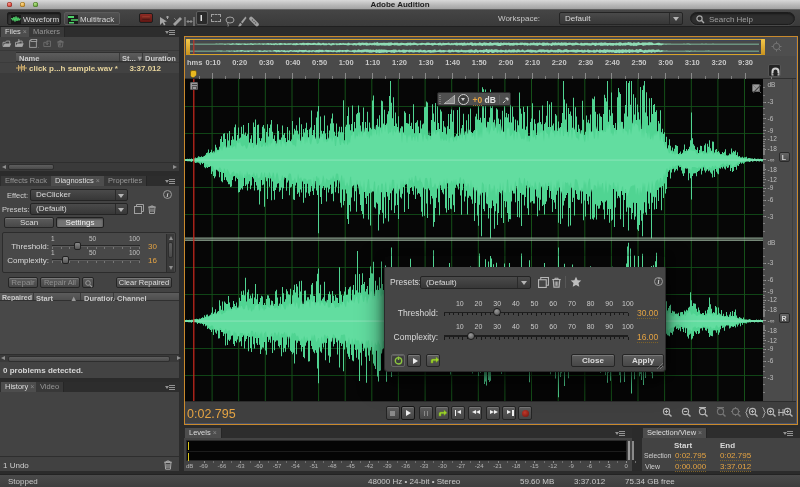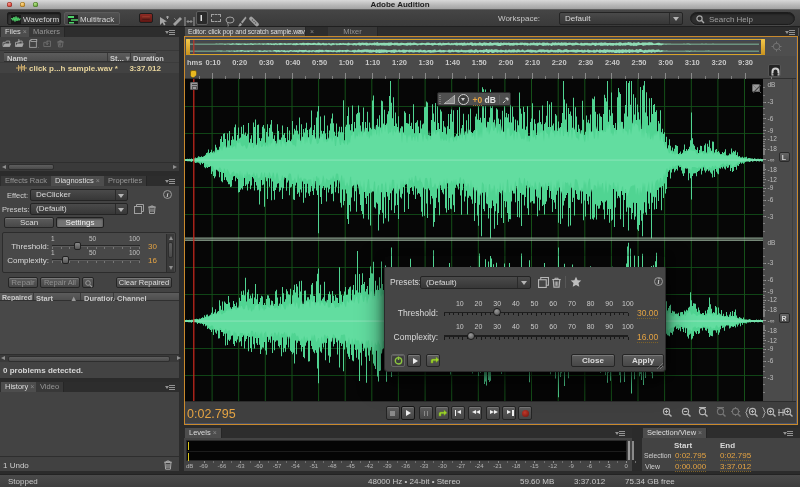--- a/index.html
+++ b/index.html
@@ -134,21 +134,21 @@
           <g transform="translate(49,0)" opacity="0.45">
             <path d="M1 9 V4 h3 l1 -1.5 h4 V9 Z" fill="none" stroke="#a8a8a8"></path>
             <path d="M5 2 v5 M3.5 5 L5 6.8 L6.5 5" stroke="#a8a8a8" fill="none"></path>
           </g>
           <g transform="translate(65,0)" opacity="0.45">
             <path d="M2 3.5 h6 l-0.7 6 h-4.6 Z M1.2 3.5 h7.6 M4 2 h2 l0.5 1.5 h-3 Z" fill="none" stroke="#a8a8a8"></path>
             <path d="M3.8 5 v3 M5.2 5 v3" stroke="#a8a8a8"></path>
           </g>
         </svg>
       </div>
-<div class="abs th" style="left:4px;top:25px;width:152px;height:10px;border-top:1px solid #303030;border-bottom:1px solid #303030;">
+<div class="abs th" style="left:16px;top:25px;width:152px;height:10px;border-top:1px solid #303030;border-bottom:1px solid #303030;">
         <span class="txt" style="left:3px;top:1px;">Name</span>
         <span class="txt" style="left:106px;top:1px;">St...</span>
         <span class="txt" style="left:120px;top:1px;color:#9a9a9a;">▼</span>
         <span class="txt" style="left:129px;top:1px;">Duration</span>
         <i style="position:absolute;left:103px;top:0;bottom:0;width:1px;background:#3a3a3a;"></i>
         <i style="position:absolute;left:126px;top:0;bottom:0;width:1px;background:#3a3a3a;"></i>
       </div>
 <div class="abs" style="left:0;top:35px;width:179px;height:100px;background:#3b3b3b;">
 <div class="abs" style="left:0;top:1px;width:179px;height:10px;background:#424242;">
           <svg width="11" height="8" style="position:absolute;left:16px;top:1px" viewBox="0 0 11 8">
@@ -290,32 +290,20 @@
       </div>
 <div class="abs" style="left:0;top:74px;width:179px;height:15px;background:#414141;border-top:1px solid #2e2e2e;">
         <span class="txt" style="left:3px;top:4px;font-size:8px;color:#cfcfcf;">1 Undo</span>
         <svg width="10" height="11" style="position:absolute;right:6px;top:2px" viewBox="0 0 10 11">
           <path d="M2 3.2 h6 l-0.6 7 h-4.8 Z" fill="none" stroke="#a8a8a8"></path>
           <path d="M1.2 3.2 h7.6 M3.8 2 h2.4 l0.4 1.2 h-3.2 Z" stroke="#a8a8a8" fill="none"></path>
           <path d="M3.8 5 v4 M5 5 v4 M6.2 5 v4" stroke="#a8a8a8" stroke-width="0.8"></path>
         </svg>
       </div>
 </div>
-    <div class="abs" style="left:184px;top:27px;width:616px;height:10px;background:#2d2d2d;">
-      <div class="tab active" style="left:1px;width:121px;padding:0 0 0 3px;font-size:6.8px;letter-spacing:-0.15px;overflow:hidden;white-space:nowrap;">Editor: click pop and scratch sample.wav *<span style="position:absolute;right:3px;top:3px;border-left:2.5px solid transparent;border-right:2.5px solid transparent;border-top:3.5px solid #b5b5b5;"></span></div>
-      <span class="txt" style="left:126px;top:1px;color:#8a8a8a;font-size:7px;">×</span>
-      <div class="tab" style="left:144px;width:50px;text-align:center;">Mixer</div>
-      <div class="pmenu" style="right:4px;">
-        <b></b>
-        <i style="top:1px;"></i>
-        <i style="top:3px;"></i>
-        <i style="top:5px;"></i>
-      </div>
-      <i style="position:absolute;right:1px;top:1px;width:1px;height:8px;background:#555;"></i>
-    </div>
 <div class="abs" style="left:184px;top:36px;width:614px;height:389px;border:1.5px solid #c9892c;background:#4a4a4a;box-shadow:inset 0 0 0 1px #49536b;">
 <div class="abs" style="left:0;top:0;width:611px;height:19px;background:#4e4e4e;">
 <div class="abs" style="left:0.5px;top:1.5px;width:579px;height:16px;border:1px solid #d8a528;background:#484848;box-shadow:inset 0 0 0 1px #3c4559;">
           <svg width="577" height="14" style="position:absolute;left:0;top:0" viewBox="188 38.6 577 14">
             <path d="M188.0,44.2L189.0,44.2L190.0,44.2L191.0,44.2L192.0,44.2L193.0,44.2L194.0,44.2L195.0,44.2L196.0,44.2L197.0,44.2L198.0,44.2L199.0,44.2L200.0,44.2L201.0,44.2L202.0,44.2L203.0,44.2L204.0,44.2L205.0,44.2L206.0,44.2L207.0,44.2L208.0,44.2L209.0,44.2L210.0,44.2L211.0,44.2L212.0,44.2L213.0,44.2L214.0,44.2L215.0,44.2L216.0,44.2L217.0,44.1L218.0,44.1L219.0,44.2L220.0,44.1L221.0,44.0L222.0,44.0L223.0,44.0L224.0,44.1L225.0,44.2L226.0,43.9L227.0,44.2L228.0,44.1L229.0,44.1L230.0,44.1L231.0,44.1L232.0,44.2L233.0,43.7L234.0,43.8L235.0,44.0L236.0,44.2L237.0,43.8L238.0,43.7L239.0,43.9L240.0,43.7L241.0,43.9L242.0,44.0L243.0,43.9L244.0,44.0L245.0,44.1L246.0,43.8L247.0,44.2L248.0,44.0L249.0,43.9L250.0,44.0L251.0,44.1L252.0,43.6L253.0,43.9L254.0,44.0L255.0,44.1L256.0,43.7L257.0,44.1L258.0,44.1L259.0,43.9L260.0,43.7L261.0,43.7L262.0,44.2L263.0,43.8L264.0,43.9L265.0,43.7L266.0,44.0L267.0,43.9L268.0,43.8L269.0,43.5L270.0,43.7L271.0,43.9L272.0,43.6L273.0,44.2L274.0,43.7L275.0,44.1L276.0,43.7L277.0,43.6L278.0,44.0L279.0,44.0L280.0,43.7L281.0,43.6L282.0,43.4L283.0,43.8L284.0,43.9L285.0,43.8L286.0,43.6L287.0,43.9L288.0,44.0L289.0,43.7L290.0,43.8L291.0,43.8L292.0,43.8L293.0,43.9L294.0,44.1L295.0,43.5L296.0,43.9L297.0,43.5L298.0,43.6L299.0,44.0L300.0,44.1L301.0,43.5L302.0,43.8L303.0,43.4L304.0,43.3L305.0,43.3L306.0,43.7L307.0,43.6L308.0,43.6L309.0,43.2L310.0,43.5L311.0,43.6L312.0,43.8L313.0,43.7L314.0,43.5L315.0,43.3L316.0,43.4L317.0,43.8L318.0,44.0L319.0,43.1L320.0,43.2L321.0,43.5L322.0,43.9L323.0,43.7L324.0,43.2L325.0,43.5L326.0,43.9L327.0,43.4L328.0,44.0L329.0,44.0L330.0,43.3L331.0,44.1L332.0,44.0L333.0,43.7L334.0,43.4L335.0,43.8L336.0,44.0L337.0,43.7L338.0,43.8L339.0,44.0L340.0,43.7L341.0,43.5L342.0,43.6L343.0,44.0L344.0,43.3L345.0,43.7L346.0,43.7L347.0,43.8L348.0,44.0L349.0,43.3L350.0,43.3L351.0,43.9L352.0,43.8L353.0,43.9L354.0,43.8L355.0,43.4L356.0,43.6L357.0,43.8L358.0,43.8L359.0,43.4L360.0,43.0L361.0,43.3L362.0,43.6L363.0,42.9L364.0,43.2L365.0,43.2L366.0,43.4L367.0,43.1L368.0,43.2L369.0,43.5L370.0,43.9L371.0,43.0L372.0,43.9L373.0,43.2L374.0,43.7L375.0,43.0L376.0,42.9L377.0,43.5L378.0,42.6L379.0,43.1L380.0,43.8L381.0,43.2L382.0,43.6L383.0,43.3L384.0,43.4L385.0,43.1L386.0,43.5L387.0,43.3L388.0,43.6L389.0,43.2L390.0,43.0L391.0,43.2L392.0,42.8L393.0,43.3L394.0,43.8L395.0,43.4L396.0,42.9L397.0,43.4L398.0,42.9L399.0,43.5L400.0,43.7L401.0,43.4L402.0,43.2L403.0,43.3L404.0,43.5L405.0,43.4L406.0,43.7L407.0,43.4L408.0,43.5L409.0,43.1L410.0,43.5L411.0,43.1L412.0,43.2L413.0,43.8L414.0,43.3L415.0,43.1L416.0,43.3L417.0,43.4L418.0,43.7L419.0,43.9L420.0,43.7L421.0,43.7L422.0,43.6L423.0,43.2L424.0,43.5L425.0,43.5L426.0,43.8L427.0,43.6L428.0,43.1L429.0,43.2L430.0,43.1L431.0,43.7L432.0,43.7L433.0,43.2L434.0,43.7L435.0,43.3L436.0,43.3L437.0,43.8L438.0,43.9L439.0,43.4L440.0,43.6L441.0,43.1L442.0,43.5L443.0,43.9L444.0,43.0L445.0,43.6L446.0,43.4L447.0,43.5L448.0,43.4L449.0,43.2L450.0,43.1L451.0,44.0L452.0,43.8L453.0,43.2L454.0,43.9L455.0,43.3L456.0,43.6L457.0,43.2L458.0,43.1L459.0,43.8L460.0,43.2L461.0,43.6L462.0,43.2L463.0,43.2L464.0,43.4L465.0,43.0L466.0,43.0L467.0,43.9L468.0,43.2L469.0,43.3L470.0,43.8L471.0,43.0L472.0,42.9L473.0,42.8L474.0,43.6L475.0,43.8L476.0,43.1L477.0,43.8L478.0,43.6L479.0,43.8L480.0,43.2L481.0,42.6L482.0,43.8L483.0,43.2L484.0,43.8L485.0,42.6L486.0,43.2L487.0,43.0L488.0,43.4L489.0,43.6L490.0,43.4L491.0,42.6L492.0,43.0L493.0,43.4L494.0,43.6L495.0,43.0L496.0,43.2L497.0,42.9L498.0,43.3L499.0,42.8L500.0,43.4L501.0,43.6L502.0,42.8L503.0,43.6L504.0,43.5L505.0,42.8L506.0,43.5L507.0,42.9L508.0,43.4L509.0,43.3L510.0,42.9L511.0,43.5L512.0,43.5L513.0,43.6L514.0,43.6L515.0,43.0L516.0,43.7L517.0,43.0L518.0,43.6L519.0,43.2L520.0,43.9L521.0,43.1L522.0,43.3L523.0,43.0L524.0,43.3L525.0,43.4L526.0,43.1L527.0,43.6L528.0,43.3L529.0,43.6L530.0,43.9L531.0,43.8L532.0,43.0L533.0,43.8L534.0,42.9L535.0,42.9L536.0,43.5L537.0,43.4L538.0,42.9L539.0,43.5L540.0,43.3L541.0,43.1L542.0,43.9L543.0,43.3L544.0,43.0L545.0,43.0L546.0,43.2L547.0,43.5L548.0,43.1L549.0,43.3L550.0,43.7L551.0,43.8L552.0,43.9L553.0,43.3L554.0,42.7L555.0,43.6L556.0,42.8L557.0,42.9L558.0,43.6L559.0,42.9L560.0,43.1L561.0,43.5L562.0,43.0L563.0,42.7L564.0,43.6L565.0,42.7L566.0,43.2L567.0,42.8L568.0,43.5L569.0,43.5L570.0,43.0L571.0,43.2L572.0,43.3L573.0,43.8L574.0,43.0L575.0,43.7L576.0,42.9L577.0,43.0L578.0,43.3L579.0,43.4L580.0,43.9L581.0,43.9L582.0,42.9L583.0,43.6L584.0,43.7L585.0,43.4L586.0,43.3L587.0,43.6L588.0,43.2L589.0,43.6L590.0,43.8L591.0,43.4L592.0,43.9L593.0,42.9L594.0,43.2L595.0,43.3L596.0,43.5L597.0,43.1L598.0,43.4L599.0,43.7L600.0,43.0L601.0,43.5L602.0,42.7L603.0,43.2L604.0,43.2L605.0,43.2L606.0,42.8L607.0,43.3L608.0,43.6L609.0,43.5L610.0,43.5L611.0,43.3L612.0,43.6L613.0,43.4L614.0,43.6L615.0,43.4L616.0,43.7L617.0,43.2L618.0,43.2L619.0,43.7L620.0,42.7L621.0,43.0L622.0,42.7L623.0,43.7L624.0,43.4L625.0,43.2L626.0,43.2L627.0,42.9L628.0,43.5L629.0,42.6L630.0,42.7L631.0,42.9L632.0,42.7L633.0,43.7L634.0,43.6L635.0,42.5L636.0,43.6L637.0,43.0L638.0,43.5L639.0,42.4L640.0,42.7L641.0,43.4L642.0,43.7L643.0,43.0L644.0,42.9L645.0,43.0L646.0,42.9L647.0,42.9L648.0,43.2L649.0,43.1L650.0,42.7L651.0,42.8L652.0,43.1L653.0,42.8L654.0,43.7L655.0,43.9L656.0,43.9L657.0,43.7L658.0,43.5L659.0,43.3L660.0,43.2L661.0,43.6L662.0,43.9L663.0,43.8L664.0,44.1L665.0,44.1L666.0,44.2L667.0,44.0L668.0,44.2L669.0,44.1L670.0,44.2L671.0,44.1L672.0,44.2L673.0,44.2L674.0,44.2L675.0,44.2L676.0,44.2L677.0,44.2L678.0,44.2L679.0,44.2L680.0,44.2L681.0,44.2L682.0,44.2L683.0,44.2L684.0,44.2L685.0,44.1L686.0,44.2L687.0,44.2L688.0,44.0L689.0,44.0L690.0,44.0L691.0,44.2L692.0,44.2L693.0,44.2L694.0,44.2L695.0,44.2L696.0,44.2L697.0,44.2L698.0,44.2L699.0,44.2L700.0,44.2L701.0,44.2L702.0,44.2L703.0,44.1L704.0,44.2L705.0,44.2L706.0,44.2L707.0,44.1L708.0,44.2L709.0,44.2L710.0,44.2L711.0,44.2L712.0,44.2L713.0,44.2L714.0,44.1L715.0,44.2L716.0,44.2L717.0,44.2L718.0,44.2L719.0,44.2L720.0,44.2L721.0,44.2L722.0,44.2L723.0,44.2L724.0,44.2L725.0,44.2L726.0,44.2L727.0,44.2L728.0,44.2L729.0,44.2L730.0,44.2L731.0,44.2L732.0,44.2L733.0,44.2L734.0,44.2L735.0,44.2L736.0,44.2L737.0,44.2L738.0,44.2L739.0,44.2L740.0,44.2L741.0,44.2L742.0,44.2L743.0,44.2L744.0,44.2L745.0,44.2L746.0,44.2L747.0,44.2L748.0,44.2L749.0,44.2L750.0,44.2L751.0,44.2L752.0,44.2L753.0,44.2L754.0,44.2L755.0,44.2L756.0,44.2L757.0,44.2L758.0,44.2L759.0,44.2L760.0,44.2L760.0,45.0L759.0,45.0L758.0,45.0L757.0,45.0L756.0,45.0L755.0,45.0L754.0,45.0L753.0,45.0L752.0,45.0L751.0,45.0L750.0,45.0L749.0,45.0L748.0,45.0L747.0,45.0L746.0,45.0L745.0,45.0L744.0,45.0L743.0,45.0L742.0,45.0L741.0,45.0L740.0,45.0L739.0,45.0L738.0,45.0L737.0,45.0L736.0,45.0L735.0,45.0L734.0,45.0L733.0,45.0L732.0,45.0L731.0,45.0L730.0,45.0L729.0,45.0L728.0,45.0L727.0,45.0L726.0,45.0L725.0,45.0L724.0,45.0L723.0,45.0L722.0,45.0L721.0,45.0L720.0,45.0L719.0,45.0L718.0,45.0L717.0,45.0L716.0,45.0L715.0,45.0L714.0,45.0L713.0,45.0L712.0,45.0L711.0,45.0L710.0,45.0L709.0,45.0L708.0,45.0L707.0,45.0L706.0,45.0L705.0,45.0L704.0,45.1L703.0,45.0L702.0,45.0L701.0,45.0L700.0,45.0L699.0,45.0L698.0,45.0L697.0,45.1L696.0,45.0L695.0,45.0L694.0,45.0L693.0,45.1L692.0,45.0L691.0,45.2L690.0,45.1L689.0,45.0L688.0,45.0L687.0,45.0L686.0,45.0L685.0,45.0L684.0,45.0L683.0,45.0L682.0,45.0L681.0,45.0L680.0,45.0L679.0,45.0L678.0,45.0L677.0,45.0L676.0,45.0L675.0,45.0L674.0,45.0L673.0,45.0L672.0,45.0L671.0,45.0L670.0,45.0L669.0,45.1L668.0,45.0L667.0,45.2L666.0,45.1L665.0,45.0L664.0,45.3L663.0,45.5L662.0,45.9L661.0,45.6L660.0,45.9L659.0,45.5L658.0,45.5L657.0,45.6L656.0,45.4L655.0,45.4L654.0,45.4L653.0,45.8L652.0,45.5L651.0,45.7L650.0,45.7L649.0,45.7L648.0,45.4L647.0,45.8L646.0,46.0L645.0,45.9L644.0,46.5L643.0,45.4L642.0,45.5L641.0,45.5L640.0,45.7L639.0,45.7L638.0,46.2L637.0,46.7L636.0,46.1L635.0,46.8L634.0,46.2L633.0,46.0L632.0,46.5L631.0,46.0L630.0,45.7L629.0,45.6L628.0,45.7L627.0,45.7L626.0,46.5L625.0,45.5L624.0,46.6L623.0,45.8L622.0,45.9L621.0,46.4L620.0,46.0L619.0,46.1L618.0,45.5L617.0,46.5L616.0,45.6L615.0,45.9L614.0,46.5L613.0,46.1L612.0,46.3L611.0,46.1L610.0,45.6L609.0,46.5L608.0,46.2L607.0,45.7L606.0,46.3L605.0,45.8L604.0,46.4L603.0,46.1L602.0,46.5L601.0,45.9L600.0,45.4L599.0,46.1L598.0,45.5L597.0,46.5L596.0,46.4L595.0,45.7L594.0,45.4L593.0,45.7L592.0,46.2L591.0,46.1L590.0,46.2L589.0,45.8L588.0,45.9L587.0,45.6L586.0,46.1L585.0,46.2L584.0,46.1L583.0,46.3L582.0,46.0L581.0,45.7L580.0,45.5L579.0,45.8L578.0,45.5L577.0,45.5L576.0,45.7L575.0,46.1L574.0,45.9L573.0,46.2L572.0,45.3L571.0,45.5L570.0,45.5L569.0,45.4L568.0,46.2L567.0,46.3L566.0,46.3L565.0,45.6L564.0,46.4L563.0,45.7L562.0,46.4L561.0,45.8L560.0,45.8L559.0,45.4L558.0,46.2L557.0,45.4L556.0,46.3L555.0,45.8L554.0,45.8L553.0,46.4L552.0,46.4L551.0,45.4L550.0,46.1L549.0,46.2L548.0,45.4L547.0,46.4L546.0,45.8L545.0,46.4L544.0,46.2L543.0,46.3L542.0,45.3L541.0,45.7L540.0,45.3L539.0,46.4L538.0,46.2L537.0,46.0L536.0,45.9L535.0,45.8L534.0,45.7L533.0,45.8L532.0,45.8L531.0,46.3L530.0,45.4L529.0,46.3L528.0,46.2L527.0,45.6L526.0,46.1L525.0,45.9L524.0,45.3L523.0,45.5L522.0,45.7L521.0,45.5L520.0,45.5L519.0,45.5L518.0,46.2L517.0,45.3L516.0,45.7L515.0,46.0L514.0,46.2L513.0,46.1L512.0,46.1L511.0,46.2L510.0,46.0L509.0,45.3L508.0,45.9L507.0,45.6L506.0,45.5L505.0,45.5L504.0,46.3L503.0,45.4L502.0,46.4L501.0,46.5L500.0,46.5L499.0,46.4L498.0,45.9L497.0,46.0L496.0,45.5L495.0,45.7L494.0,45.9L493.0,46.2L492.0,46.1L491.0,46.2L490.0,46.3L489.0,46.1L488.0,46.1L487.0,45.9L486.0,46.6L485.0,45.4L484.0,46.6L483.0,46.5L482.0,46.1L481.0,46.1L480.0,46.1L479.0,46.1L478.0,45.7L477.0,46.4L476.0,45.9L475.0,45.9L474.0,46.2L473.0,46.4L472.0,45.4L471.0,45.5L470.0,45.9L469.0,45.4L468.0,45.8L467.0,46.1L466.0,46.1L465.0,45.9L464.0,46.2L463.0,46.3L462.0,45.3L461.0,46.2L460.0,45.3L459.0,45.9L458.0,45.9L457.0,46.0L456.0,45.6L455.0,45.2L454.0,46.1L453.0,45.3L452.0,46.1L451.0,45.4L450.0,45.7L449.0,45.3L448.0,45.5L447.0,45.5L446.0,45.8L445.0,45.8L444.0,45.8L443.0,46.1L442.0,46.2L441.0,45.3L440.0,46.2L439.0,45.5L438.0,45.6L437.0,45.4L436.0,45.4L435.0,45.6L434.0,46.2L433.0,46.0L432.0,45.4L431.0,45.4L430.0,45.5L429.0,45.4L428.0,45.4L427.0,45.9L426.0,45.6L425.0,45.2L424.0,45.3L423.0,45.5L422.0,45.8L421.0,45.4L420.0,45.3L419.0,46.0L418.0,46.1L417.0,45.4L416.0,45.5L415.0,45.6L414.0,45.7L413.0,45.6L412.0,46.0L411.0,46.0L410.0,45.4L409.0,46.0L408.0,46.2L407.0,46.1L406.0,45.8L405.0,45.8L404.0,45.6L403.0,45.5L402.0,45.9L401.0,45.9L400.0,46.3L399.0,46.1L398.0,45.9L397.0,45.4L396.0,45.9L395.0,45.8L394.0,45.4L393.0,45.4L392.0,46.3L391.0,46.1L390.0,46.4L389.0,46.0L388.0,46.1L387.0,46.1L386.0,46.2L385.0,46.1L384.0,46.0L383.0,46.1L382.0,46.0L381.0,45.5L380.0,46.4L379.0,45.8L378.0,46.4L377.0,45.4L376.0,45.9L375.0,45.7L374.0,45.4L373.0,45.9L372.0,45.4L371.0,45.6L370.0,46.0L369.0,45.8L368.0,46.2L367.0,46.0L366.0,45.6L365.0,45.7L364.0,45.8L363.0,45.3L362.0,46.2L361.0,46.0L360.0,46.1L359.0,45.2L358.0,45.7L357.0,46.2L356.0,45.4L355.0,45.7L354.0,46.1L353.0,45.4L352.0,45.3L351.0,45.5L350.0,45.7L349.0,46.0L348.0,45.8L347.0,45.4L346.0,45.6L345.0,45.4L344.0,45.3L343.0,45.5L342.0,45.4L341.0,45.6L340.0,45.8L339.0,45.2L338.0,45.9L337.0,45.2L336.0,45.1L335.0,45.7L334.0,45.2L333.0,45.9L332.0,45.9L331.0,45.7L330.0,45.2L329.0,45.2L328.0,45.5L327.0,46.0L326.0,45.6L325.0,46.0L324.0,45.2L323.0,45.5L322.0,45.8L321.0,45.7L320.0,45.5L319.0,45.7L318.0,45.4L317.0,45.7L316.0,45.2L315.0,45.6L314.0,45.6L313.0,45.5L312.0,45.6L311.0,45.6L310.0,45.3L309.0,45.9L308.0,45.6L307.0,45.4L306.0,45.3L305.0,45.9L304.0,45.3L303.0,45.8L302.0,45.4L301.0,45.3L300.0,45.3L299.0,45.4L298.0,45.6L297.0,45.8L296.0,45.7L295.0,45.5L294.0,45.7L293.0,45.3L292.0,45.1L291.0,45.4L290.0,45.2L289.0,45.6L288.0,45.3L287.0,45.5L286.0,45.4L285.0,45.3L284.0,45.0L283.0,45.6L282.0,45.3L281.0,45.7L280.0,45.2L279.0,45.2L278.0,45.7L277.0,45.1L276.0,45.6L275.0,45.7L274.0,45.3L273.0,45.5L272.0,45.5L271.0,45.1L270.0,45.6L269.0,45.3L268.0,45.2L267.0,45.3L266.0,45.0L265.0,45.2L264.0,45.4L263.0,45.1L262.0,45.1L261.0,45.3L260.0,45.1L259.0,45.2L258.0,45.1L257.0,45.2L256.0,45.1L255.0,45.2L254.0,45.5L253.0,45.5L252.0,45.0L251.0,45.6L250.0,45.1L249.0,45.4L248.0,45.2L247.0,45.5L246.0,45.4L245.0,45.2L244.0,45.1L243.0,45.1L242.0,45.6L241.0,45.3L240.0,45.4L239.0,45.6L238.0,45.3L237.0,45.3L236.0,45.0L235.0,45.2L234.0,45.0L233.0,45.5L232.0,45.2L231.0,45.5L230.0,45.1L229.0,45.0L228.0,45.0L227.0,45.0L226.0,45.4L225.0,45.0L224.0,45.0L223.0,45.0L222.0,45.0L221.0,45.0L220.0,45.0L219.0,45.1L218.0,45.1L217.0,45.0L216.0,45.1L215.0,45.0L214.0,45.0L213.0,45.0L212.0,45.0L211.0,45.0L210.0,45.0L209.0,45.0L208.0,45.0L207.0,45.0L206.0,45.0L205.0,45.0L204.0,45.0L203.0,45.0L202.0,45.0L201.0,45.0L200.0,45.0L199.0,45.0L198.0,45.0L197.0,45.0L196.0,45.0L195.0,45.0L194.0,45.0L193.0,45.0L192.0,45.0L191.0,45.0L190.0,45.0L189.0,45.0L188.0,45.0Z" fill="#8fdcb6" transform="translate(0,-1.9)"></path>
             <path d="M188.0,51.2L189.0,51.2L190.0,51.2L191.0,51.2L192.0,51.2L193.0,51.2L194.0,51.2L195.0,51.2L196.0,51.2L197.0,51.2L198.0,51.2L199.0,51.2L200.0,51.2L201.0,51.2L202.0,51.2L203.0,51.2L204.0,51.2L205.0,51.2L206.0,51.2L207.0,51.2L208.0,51.2L209.0,51.2L210.0,51.2L211.0,51.2L212.0,51.2L213.0,51.2L214.0,51.2L215.0,51.2L216.0,51.2L217.0,51.2L218.0,51.1L219.0,51.1L220.0,51.1L221.0,51.1L222.0,51.0L223.0,51.0L224.0,51.2L225.0,51.2L226.0,51.2L227.0,51.2L228.0,50.8L229.0,51.2L230.0,50.8L231.0,51.2L232.0,50.9L233.0,51.0L234.0,51.2L235.0,50.8L236.0,51.2L237.0,50.9L238.0,50.8L239.0,50.8L240.0,50.9L241.0,50.7L242.0,50.6L243.0,50.6L244.0,50.7L245.0,51.0L246.0,51.0L247.0,51.0L248.0,51.0L249.0,50.8L250.0,50.9L251.0,50.8L252.0,50.8L253.0,51.0L254.0,50.7L255.0,51.0L256.0,51.0L257.0,51.2L258.0,51.1L259.0,51.1L260.0,50.8L261.0,50.8L262.0,51.1L263.0,51.2L264.0,51.2L265.0,50.8L266.0,50.7L267.0,51.1L268.0,50.9L269.0,50.9L270.0,50.9L271.0,50.7L272.0,50.9L273.0,51.2L274.0,51.1L275.0,50.4L276.0,50.6L277.0,50.6L278.0,50.8L279.0,50.5L280.0,50.5L281.0,51.1L282.0,50.8L283.0,50.6L284.0,51.1L285.0,50.6L286.0,50.8L287.0,51.2L288.0,50.8L289.0,51.1L290.0,50.9L291.0,50.4L292.0,50.6L293.0,50.8L294.0,51.0L295.0,50.4L296.0,50.7L297.0,50.7L298.0,50.5L299.0,51.1L300.0,50.3L301.0,50.4L302.0,50.5L303.0,50.5L304.0,50.6L305.0,50.6L306.0,50.6L307.0,50.3L308.0,51.0L309.0,51.0L310.0,50.4L311.0,50.7L312.0,50.9L313.0,50.8L314.0,50.6L315.0,50.8L316.0,51.0L317.0,50.6L318.0,50.5L319.0,50.6L320.0,50.3L321.0,50.2L322.0,50.4L323.0,50.2L324.0,50.6L325.0,50.9L326.0,50.8L327.0,50.2L328.0,50.4L329.0,50.6L330.0,50.5L331.0,50.7L332.0,50.6L333.0,50.9L334.0,50.7L335.0,50.4L336.0,50.9L337.0,51.0L338.0,50.8L339.0,50.4L340.0,50.4L341.0,50.3L342.0,50.8L343.0,50.5L344.0,50.5L345.0,50.8L346.0,50.5L347.0,50.4L348.0,50.2L349.0,50.2L350.0,50.7L351.0,51.0L352.0,51.0L353.0,50.9L354.0,50.3L355.0,50.7L356.0,50.1L357.0,50.7L358.0,50.8L359.0,50.0L360.0,50.0L361.0,50.5L362.0,50.4L363.0,50.2L364.0,50.3L365.0,49.9L366.0,50.1L367.0,50.1L368.0,50.1L369.0,50.0L370.0,50.2L371.0,50.2L372.0,50.0L373.0,50.8L374.0,50.0L375.0,50.4L376.0,50.8L377.0,50.1L378.0,50.0L379.0,50.4L380.0,49.7L381.0,50.2L382.0,50.0L383.0,49.9L384.0,50.3L385.0,49.9L386.0,50.2L387.0,50.3L388.0,50.4L389.0,50.8L390.0,50.6L391.0,50.8L392.0,50.4L393.0,50.4L394.0,50.3L395.0,50.0L396.0,50.2L397.0,50.0L398.0,50.9L399.0,50.7L400.0,49.9L401.0,50.5L402.0,50.7L403.0,50.4L404.0,50.0L405.0,50.2L406.0,50.2L407.0,50.6L408.0,50.3L409.0,50.7L410.0,50.3L411.0,50.2L412.0,50.6L413.0,50.1L414.0,51.0L415.0,50.2L416.0,50.3L417.0,50.9L418.0,50.5L419.0,50.7L420.0,50.3L421.0,50.3L422.0,50.0L423.0,51.0L424.0,50.5L425.0,50.5L426.0,50.3L427.0,50.9L428.0,50.9L429.0,50.4L430.0,50.4L431.0,50.5L432.0,50.4L433.0,50.9L434.0,50.3L435.0,50.5L436.0,49.8L437.0,50.9L438.0,50.9L439.0,50.8L440.0,50.4L441.0,49.9L442.0,50.5L443.0,50.8L444.0,50.4L445.0,50.5L446.0,50.8L447.0,50.8L448.0,51.0L449.0,50.8L450.0,50.0L451.0,50.4L452.0,50.7L453.0,50.1L454.0,50.3L455.0,51.0L456.0,50.5L457.0,50.2L458.0,50.5L459.0,50.5L460.0,50.3L461.0,50.9L462.0,50.0L463.0,50.2L464.0,50.7L465.0,50.5L466.0,50.7L467.0,50.5L468.0,50.7L469.0,50.6L470.0,50.3L471.0,50.2L472.0,50.0L473.0,50.0L474.0,50.8L475.0,50.7L476.0,50.0L477.0,49.8L478.0,50.2L479.0,50.7L480.0,50.7L481.0,50.2L482.0,50.4L483.0,50.4L484.0,50.6L485.0,49.7L486.0,50.4L487.0,49.6L488.0,49.6L489.0,50.4L490.0,49.7L491.0,50.2L492.0,49.9L493.0,49.6L494.0,50.6L495.0,50.1L496.0,50.0L497.0,49.8L498.0,49.9L499.0,50.3L500.0,50.8L501.0,50.5L502.0,50.0L503.0,50.4L504.0,50.6L505.0,50.8L506.0,50.7L507.0,49.7L508.0,50.9L509.0,50.4L510.0,49.9L511.0,50.3L512.0,50.7L513.0,49.9L514.0,50.2L515.0,49.8L516.0,50.2L517.0,50.9L518.0,50.0L519.0,50.1L520.0,49.9L521.0,50.7L522.0,50.9L523.0,50.1L524.0,50.0L525.0,50.9L526.0,50.9L527.0,50.8L528.0,50.2L529.0,50.1L530.0,50.2L531.0,50.2L532.0,50.1L533.0,50.5L534.0,50.3L535.0,50.7L536.0,50.5L537.0,50.8L538.0,50.9L539.0,50.6L540.0,49.9L541.0,50.0L542.0,50.1L543.0,50.1L544.0,49.9L545.0,50.0L546.0,50.4L547.0,50.2L548.0,50.2L549.0,50.1L550.0,50.7L551.0,50.5L552.0,49.9L553.0,50.3L554.0,50.6L555.0,50.8L556.0,50.2L557.0,50.7L558.0,50.2L559.0,49.8L560.0,49.7L561.0,50.0L562.0,50.2L563.0,50.8L564.0,50.7L565.0,50.0L566.0,50.1L567.0,49.8L568.0,49.7L569.0,50.5L570.0,50.5L571.0,50.7L572.0,50.3L573.0,50.4L574.0,50.0L575.0,50.2L576.0,50.3L577.0,50.6L578.0,50.0L579.0,50.0L580.0,50.4L581.0,50.5L582.0,50.4L583.0,49.9L584.0,50.7L585.0,50.6L586.0,50.1L587.0,50.9L588.0,50.4L589.0,49.8L590.0,50.5L591.0,50.6L592.0,50.7L593.0,50.8L594.0,50.8L595.0,49.9L596.0,50.8L597.0,50.4L598.0,49.8L599.0,50.7L600.0,50.5L601.0,49.7L602.0,50.5L603.0,50.4L604.0,50.5L605.0,49.7L606.0,50.1L607.0,50.2L608.0,49.9L609.0,50.0L610.0,50.5L611.0,50.1L612.0,50.6L613.0,50.5L614.0,50.1L615.0,50.5L616.0,50.7L617.0,50.1L618.0,50.2L619.0,50.5L620.0,49.6L621.0,50.6L622.0,50.0L623.0,50.3L624.0,49.5L625.0,50.5L626.0,50.0L627.0,49.8L628.0,50.4L629.0,50.2L630.0,49.7L631.0,50.0L632.0,50.3L633.0,50.1L634.0,50.1L635.0,50.7L636.0,50.4L637.0,50.0L638.0,49.6L639.0,50.5L640.0,49.7L641.0,49.6L642.0,49.6L643.0,50.3L644.0,50.8L645.0,50.8L646.0,50.2L647.0,50.3L648.0,50.8L649.0,50.2L650.0,49.9L651.0,50.3L652.0,50.3L653.0,50.1L654.0,50.1L655.0,50.0L656.0,50.7L657.0,50.2L658.0,50.2L659.0,50.1L660.0,50.1L661.0,50.9L662.0,50.8L663.0,50.4L664.0,51.1L665.0,50.9L666.0,51.2L667.0,51.1L668.0,51.0L669.0,51.2L670.0,51.2L671.0,51.2L672.0,51.2L673.0,51.2L674.0,51.2L675.0,51.2L676.0,51.2L677.0,51.2L678.0,51.2L679.0,51.2L680.0,51.2L681.0,51.2L682.0,51.2L683.0,51.2L684.0,51.2L685.0,51.2L686.0,51.2L687.0,51.1L688.0,51.2L689.0,51.0L690.0,51.2L691.0,51.2L692.0,51.1L693.0,51.2L694.0,51.2L695.0,51.2L696.0,51.1L697.0,51.2L698.0,51.2L699.0,51.2L700.0,51.2L701.0,51.2L702.0,51.2L703.0,51.2L704.0,51.2L705.0,51.2L706.0,51.2L707.0,51.1L708.0,51.2L709.0,51.1L710.0,51.1L711.0,51.2L712.0,51.2L713.0,51.2L714.0,51.2L715.0,51.2L716.0,51.2L717.0,51.2L718.0,51.2L719.0,51.2L720.0,51.2L721.0,51.2L722.0,51.2L723.0,51.2L724.0,51.2L725.0,51.2L726.0,51.2L727.0,51.2L728.0,51.2L729.0,51.2L730.0,51.2L731.0,51.2L732.0,51.2L733.0,51.2L734.0,51.2L735.0,51.2L736.0,51.2L737.0,51.2L738.0,51.2L739.0,51.2L740.0,51.2L741.0,51.2L742.0,51.2L743.0,51.2L744.0,51.2L745.0,51.2L746.0,51.2L747.0,51.2L748.0,51.2L749.0,51.2L750.0,51.2L751.0,51.2L752.0,51.2L753.0,51.2L754.0,51.2L755.0,51.2L756.0,51.2L757.0,51.2L758.0,51.2L759.0,51.2L760.0,51.2L760.0,52.0L759.0,52.0L758.0,52.0L757.0,52.0L756.0,52.0L755.0,52.0L754.0,52.0L753.0,52.0L752.0,52.0L751.0,52.0L750.0,52.0L749.0,52.0L748.0,52.0L747.0,52.0L746.0,52.0L745.0,52.0L744.0,52.0L743.0,52.0L742.0,52.0L741.0,52.0L740.0,52.0L739.0,52.0L738.0,52.0L737.0,52.0L736.0,52.0L735.0,52.0L734.0,52.0L733.0,52.0L732.0,52.0L731.0,52.0L730.0,52.0L729.0,52.0L728.0,52.0L727.0,52.0L726.0,52.0L725.0,52.0L724.0,52.0L723.0,52.0L722.0,52.0L721.0,52.0L720.0,52.0L719.0,52.0L718.0,52.0L717.0,52.0L716.0,52.0L715.0,52.0L714.0,52.0L713.0,52.0L712.0,52.0L711.0,52.0L710.0,52.0L709.0,52.0L708.0,52.1L707.0,52.0L706.0,52.0L705.0,52.0L704.0,52.1L703.0,52.0L702.0,52.0L701.0,52.0L700.0,52.0L699.0,52.0L698.0,52.0L697.0,52.0L696.0,52.1L695.0,52.0L694.0,52.0L693.0,52.0L692.0,52.1L691.0,52.2L690.0,52.2L689.0,52.0L688.0,52.2L687.0,52.1L686.0,52.0L685.0,52.0L684.0,52.0L683.0,52.0L682.0,52.0L681.0,52.0L680.0,52.0L679.0,52.0L678.0,52.0L677.0,52.0L676.0,52.0L675.0,52.0L674.0,52.0L673.0,52.0L672.0,52.0L671.0,52.0L670.0,52.0L669.0,52.0L668.0,52.1L667.0,52.1L666.0,52.0L665.0,52.0L664.0,52.1L663.0,52.5L662.0,52.4L661.0,52.7L660.0,52.2L659.0,52.4L658.0,52.5L657.0,52.4L656.0,53.3L655.0,52.7L654.0,52.3L653.0,53.2L652.0,53.3L651.0,52.4L650.0,53.1L649.0,52.8L648.0,53.4L647.0,52.7L646.0,53.6L645.0,53.4L644.0,52.9L643.0,52.6L642.0,52.5L641.0,52.5L640.0,53.0L639.0,53.6L638.0,53.0L637.0,53.1L636.0,52.5L635.0,52.7L634.0,52.7L633.0,53.3L632.0,52.6L631.0,53.6L630.0,53.6L629.0,52.6L628.0,53.2L627.0,53.2L626.0,53.1L625.0,53.1L624.0,53.5L623.0,53.7L622.0,53.1L621.0,53.6L620.0,53.7L619.0,53.1L618.0,53.6L617.0,53.6L616.0,53.6L615.0,53.2L614.0,52.6L613.0,53.6L612.0,52.4L611.0,52.9L610.0,52.9L609.0,52.8L608.0,52.8L607.0,53.5L606.0,53.4L605.0,53.0L604.0,53.5L603.0,52.8L602.0,53.1L601.0,53.5L600.0,53.1L599.0,52.4L598.0,52.3L597.0,53.3L596.0,53.1L595.0,53.5L594.0,52.8L593.0,52.8L592.0,52.8L591.0,52.9L590.0,53.2L589.0,53.1L588.0,52.5L587.0,52.4L586.0,53.0L585.0,53.0L584.0,53.3L583.0,52.9L582.0,52.5L581.0,52.5L580.0,52.7L579.0,52.5L578.0,53.2L577.0,52.9L576.0,53.2L575.0,52.6L574.0,53.1L573.0,52.3L572.0,52.8L571.0,52.3L570.0,52.7L569.0,53.1L568.0,53.0L567.0,52.6L566.0,52.4L565.0,52.9L564.0,53.0L563.0,52.7L562.0,53.2L561.0,52.8L560.0,52.6L559.0,53.4L558.0,52.5L557.0,53.2L556.0,52.8L555.0,52.9L554.0,52.8L553.0,52.3L552.0,52.8L551.0,52.9L550.0,53.3L549.0,53.3L548.0,52.7L547.0,52.3L546.0,53.0L545.0,53.1L544.0,52.3L543.0,53.0L542.0,53.1L541.0,52.5L540.0,52.5L539.0,52.8L538.0,52.9L537.0,53.3L536.0,53.1L535.0,52.8L534.0,52.8L533.0,53.2L532.0,52.9L531.0,52.9L530.0,52.4L529.0,52.4L528.0,52.6L527.0,52.4L526.0,53.0L525.0,52.9L524.0,52.3L523.0,52.8L522.0,52.3L521.0,52.9L520.0,52.4L519.0,52.8L518.0,52.9L517.0,53.0L516.0,52.5L515.0,53.2L514.0,52.8L513.0,52.9L512.0,53.1L511.0,53.1L510.0,52.5L509.0,52.9L508.0,52.9L507.0,53.1L506.0,53.3L505.0,52.6L504.0,52.4L503.0,53.1L502.0,52.9L501.0,53.1L500.0,52.4L499.0,53.3L498.0,52.9L497.0,52.8L496.0,52.4L495.0,53.5L494.0,53.2L493.0,53.7L492.0,52.6L491.0,52.4L490.0,53.4L489.0,53.5L488.0,52.9L487.0,52.6L486.0,52.5L485.0,53.5L484.0,53.2L483.0,52.5L482.0,53.2L481.0,52.6L480.0,52.6L479.0,53.4L478.0,53.1L477.0,52.6L476.0,53.4L475.0,53.2L474.0,52.7L473.0,53.0L472.0,52.7L471.0,53.4L470.0,52.7L469.0,52.9L468.0,52.6L467.0,53.2L466.0,52.8L465.0,53.0L464.0,52.7L463.0,52.5L462.0,52.4L461.0,52.7L460.0,53.1L459.0,53.1L458.0,52.8L457.0,52.6L456.0,52.3L455.0,52.5L454.0,52.8L453.0,52.2L452.0,53.1L451.0,52.9L450.0,53.1L449.0,52.6L448.0,52.3L447.0,52.3L446.0,52.5L445.0,53.1L444.0,52.8L443.0,52.8L442.0,52.9L441.0,52.8L440.0,52.5L439.0,52.5L438.0,52.6L437.0,52.7L436.0,52.7L435.0,53.0L434.0,53.1L433.0,53.1L432.0,53.2L431.0,53.2L430.0,52.7L429.0,52.8L428.0,52.7L427.0,53.2L426.0,53.1L425.0,53.0L424.0,52.8L423.0,53.0L422.0,52.4L421.0,52.8L420.0,53.2L419.0,52.4L418.0,52.7L417.0,52.5L416.0,52.8L415.0,52.9L414.0,53.1L413.0,52.8L412.0,52.4L411.0,52.8L410.0,53.1L409.0,52.3L408.0,52.2L407.0,52.9L406.0,53.3L405.0,53.2L404.0,53.2L403.0,52.6L402.0,52.7L401.0,52.8L400.0,52.7L399.0,52.3L398.0,53.1L397.0,52.4L396.0,53.3L395.0,53.4L394.0,52.9L393.0,53.0L392.0,53.2L391.0,52.6L390.0,52.4L389.0,52.6L388.0,53.6L387.0,53.0L386.0,52.7L385.0,53.2L384.0,53.1L383.0,53.3L382.0,53.2L381.0,53.6L380.0,53.5L379.0,53.1L378.0,53.2L377.0,53.5L376.0,52.5L375.0,52.4L374.0,52.8L373.0,53.1L372.0,53.3L371.0,53.0L370.0,53.2L369.0,52.5L368.0,52.9L367.0,52.5L366.0,52.3L365.0,52.7L364.0,52.8L363.0,53.0L362.0,53.1L361.0,52.4L360.0,53.1L359.0,52.6L358.0,53.1L357.0,52.4L356.0,52.9L355.0,53.2L354.0,52.5L353.0,52.6L352.0,52.3L351.0,52.5L350.0,52.3L349.0,52.3L348.0,52.4L347.0,52.9L346.0,52.3L345.0,52.2L344.0,52.6L343.0,52.7L342.0,52.1L341.0,52.7L340.0,52.7L339.0,52.6L338.0,52.9L337.0,52.7L336.0,52.2L335.0,52.6L334.0,52.8L333.0,52.4L332.0,52.4L331.0,52.2L330.0,52.7L329.0,52.4L328.0,52.7L327.0,52.3L326.0,52.2L325.0,52.2L324.0,52.6L323.0,52.8L322.0,52.5L321.0,52.6L320.0,53.0L319.0,52.8L318.0,52.8L317.0,52.8L316.0,52.7L315.0,52.3L314.0,52.1L313.0,53.0L312.0,52.3L311.0,52.5L310.0,53.0L309.0,52.5L308.0,52.7L307.0,52.2L306.0,52.4L305.0,52.8L304.0,52.8L303.0,52.8L302.0,52.2L301.0,52.3L300.0,52.5L299.0,52.9L298.0,52.5L297.0,52.5L296.0,52.6L295.0,52.3L294.0,52.4L293.0,52.3L292.0,52.1L291.0,52.2L290.0,52.7L289.0,52.7L288.0,52.3L287.0,52.8L286.0,52.7L285.0,52.6L284.0,52.4L283.0,52.1L282.0,52.3L281.0,52.5L280.0,52.7L279.0,52.3L278.0,52.7L277.0,52.7L276.0,52.1L275.0,52.3L274.0,52.1L273.0,52.1L272.0,52.3L271.0,52.2L270.0,52.1L269.0,52.1L268.0,52.4L267.0,52.2L266.0,52.2L265.0,52.2L264.0,52.5L263.0,52.3L262.0,52.2L261.0,52.4L260.0,52.5L259.0,52.1L258.0,52.3L257.0,52.3L256.0,52.0L255.0,52.1L254.0,52.0L253.0,52.6L252.0,52.1L251.0,52.1L250.0,52.4L249.0,52.5L248.0,52.2L247.0,52.2L246.0,52.5L245.0,52.3L244.0,52.0L243.0,52.0L242.0,52.4L241.0,52.0L240.0,52.2L239.0,52.0L238.0,52.6L237.0,52.1L236.0,52.6L235.0,52.3L234.0,52.0L233.0,52.0L232.0,52.0L231.0,52.2L230.0,52.2L229.0,52.0L228.0,52.1L227.0,52.0L226.0,52.1L225.0,52.0L224.0,52.0L223.0,52.1L222.0,52.2L221.0,52.0L220.0,52.0L219.0,52.1L218.0,52.0L217.0,52.0L216.0,52.0L215.0,52.0L214.0,52.0L213.0,52.0L212.0,52.0L211.0,52.0L210.0,52.0L209.0,52.0L208.0,52.0L207.0,52.0L206.0,52.0L205.0,52.0L204.0,52.0L203.0,52.0L202.0,52.0L201.0,52.0L200.0,52.0L199.0,52.0L198.0,52.0L197.0,52.0L196.0,52.0L195.0,52.0L194.0,52.0L193.0,52.0L192.0,52.0L191.0,52.0L190.0,52.0L189.0,52.0L188.0,52.0Z" fill="#8fdcb6" transform="translate(0,-1.9)"></path>
             <rect x="194.2" y="38.6" width="1.2" height="14" fill="#c0392b"></rect>
           </svg>
           <div class="abs" style="left:-1px;top:-1px;width:4px;height:16px;background:linear-gradient(#f4c84a,#c8921f);border-radius:1px;"></div>
           <div class="abs" style="right:-1px;top:-1px;width:4px;height:16px;background:linear-gradient(#f4c84a,#c8921f);border-radius:1px;"></div>

